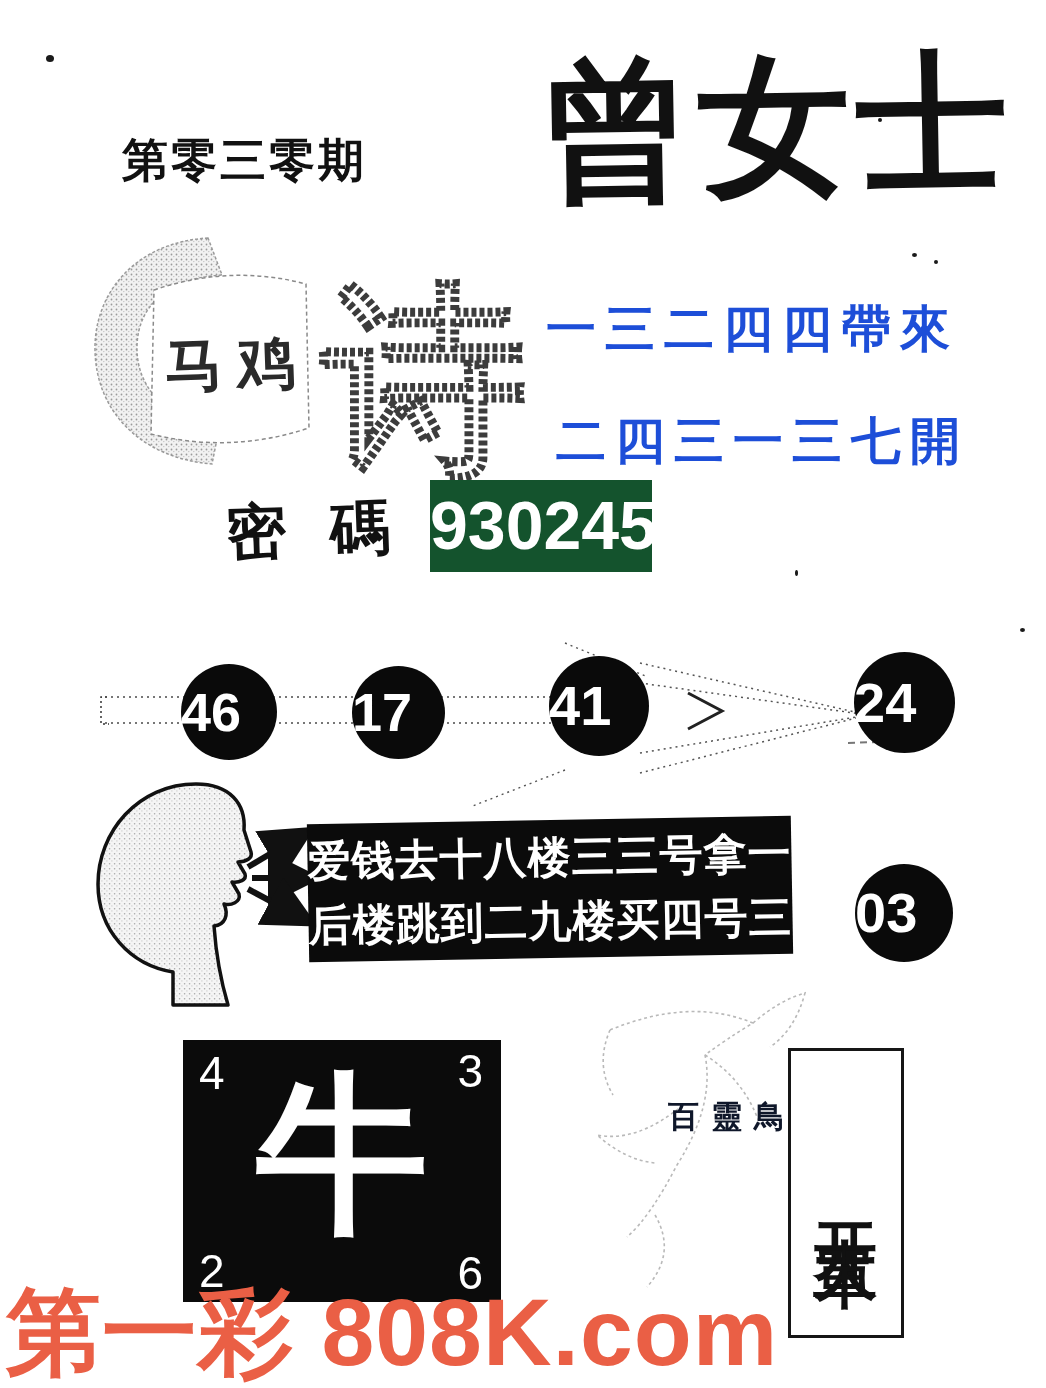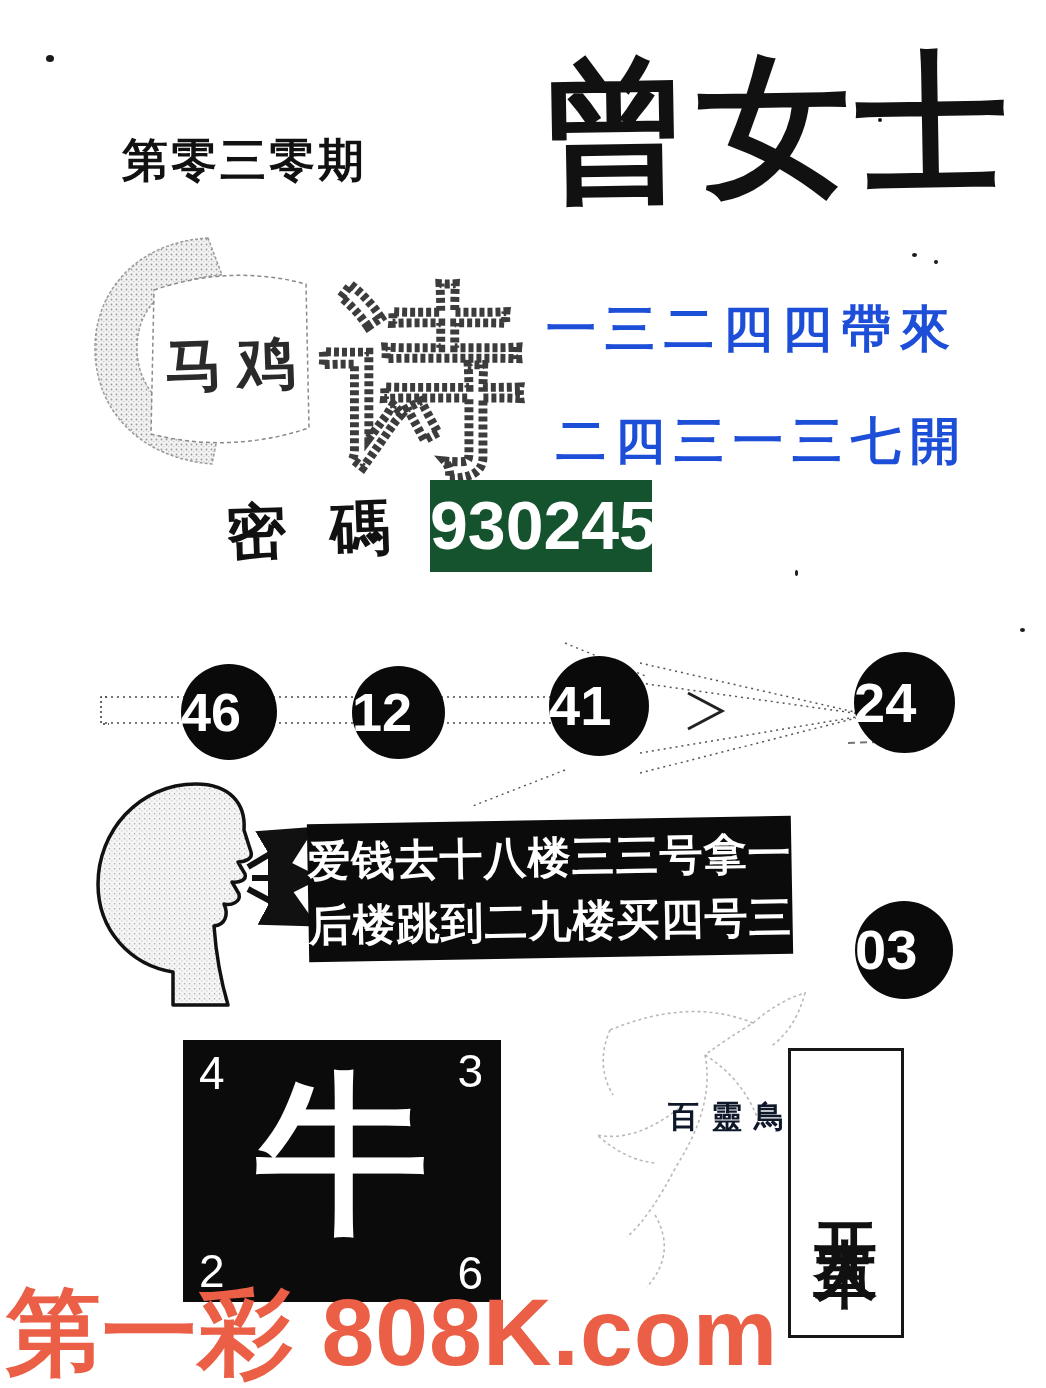--- a/index.html
+++ b/index.html
@@ -53,21 +53,21 @@
   .num-circle {
     position:absolute; background:#0a0a0a; border-radius:50%;
     color:#fff; font-weight:800; text-align:left;
     font-family:"Liberation Sans", sans-serif;
   }
   .c46 { left:181px; top:664px; width:96px;  height:96px;  font-size:54px; line-height:96px; }
   .c12 { left:352px; top:666px; width:93px;  height:93px;  font-size:54px; line-height:93px; }
   .c41 { left:549px; top:656px; width:100px; height:100px; font-size:56px; line-height:100px; }
   .c24 { left:854px; top:652px; width:101px; height:101px; font-size:56px; line-height:101px; }
   .c01 { left:854px; top:774px; width:101px; height:101px; font-size:56px; line-height:101px; }
-  .c03 { left:855px; top:901px; width:98px;  height:98px;  font-size:56px; line-height:98px; }
+  .c03 { left:855px; top:864px; width:98px;  height:98px;  font-size:56px; line-height:98px; }
 
   
   .tips-box {
     left:308px; top:820px; width:484px; height:138px; background:#0b0b0b;
     transform:rotate(-1deg); display:flex; flex-direction:column;
     justify-content:center; align-items:center; z-index:2;
   }
   .tips-line {
     color:#fff; font-size:43px; font-weight:700; letter-spacing:1px;
     line-height:1.5; white-space:nowrap;
@@ -169,21 +169,21 @@
     <line x1="640" y1="28" x2="868" y2="80" stroke="#555" stroke-width="1.5" stroke-dasharray="2 4"></line>
     <line x1="640" y1="48" x2="868" y2="80" stroke="#555" stroke-width="1.5" stroke-dasharray="2 4"></line>
     <line x1="640" y1="138" x2="868" y2="80" stroke="#555" stroke-width="1.5" stroke-dasharray="2 4"></line>
     <line x1="640" y1="118" x2="868" y2="80" stroke="#555" stroke-width="1.5" stroke-dasharray="2 4"></line>
     <path d="M688,58 L722,76 L688,94" fill="none" stroke="#222" stroke-width="3"></path>
     <line x1="565" y1="135" x2="470" y2="172" stroke="#555" stroke-width="1.4" stroke-dasharray="2 4"></line>
     <line x1="848" y1="108" x2="908" y2="106" stroke="#777" stroke-width="2" stroke-dasharray="7 5"></line>
   </svg>
 
   <div class="num-circle c46">46</div>
-  <div class="num-circle c12">12</div>
+  <div class="num-circle c12">17</div>
   <div class="num-circle c41">41</div>
 
   <div class="num-circle c24">24</div>
   <div class="num-circle c03">03</div>
 
   <svg class="abs" style="left:78px; top:772px;" width="252" height="235" viewBox="0 0 252 235">
     <defs>
       <pattern id="speckB" width="5" height="5" patternUnits="userSpaceOnUse">
         <rect width="5" height="5" fill="#f5f5f5"></rect>
         <circle cx="1.6" cy="1.8" r="0.8" fill="#a8a8a8"></circle>

